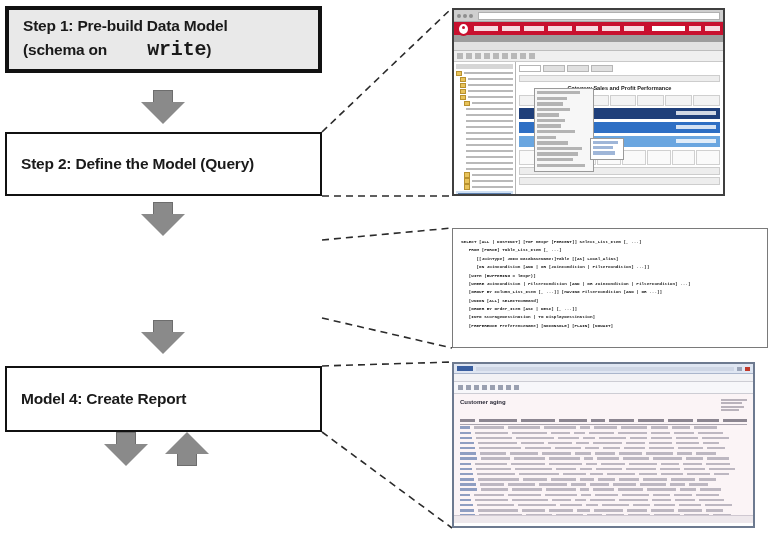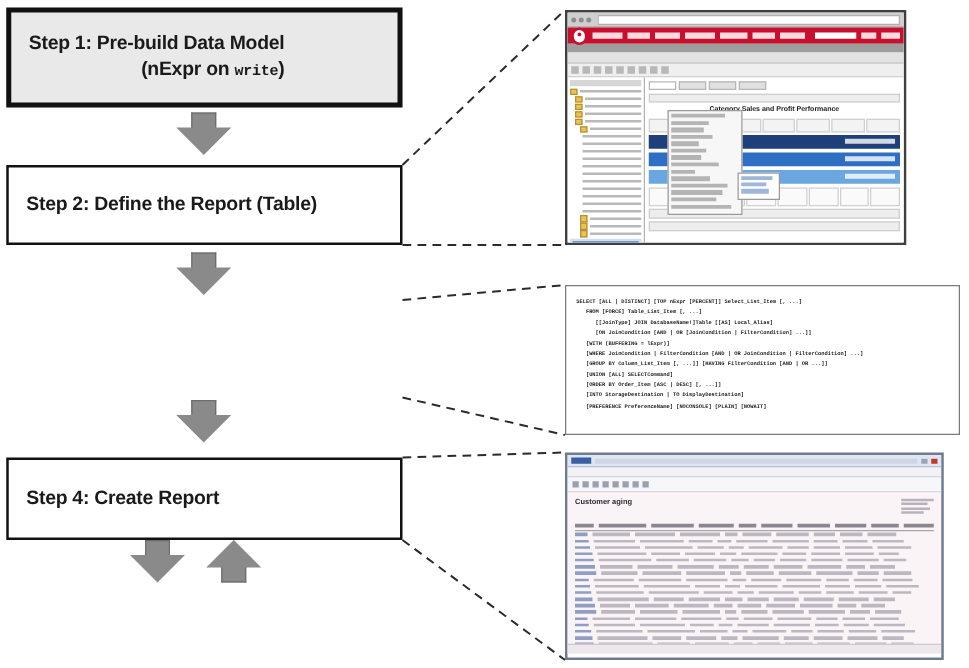--- a/index.html
+++ b/index.html
@@ -6,21 +6,21 @@
   body{width:775px;height:534px;position:relative;overflow:hidden;
        font-family:"Liberation Sans",sans-serif;color:#111;}
   #stage{position:absolute;inset:0;}
 
   
   .step-box{position:absolute;background:#fff;border:2px solid #111;
             display:flex;align-items:center;box-sizing:border-box;}
   .step-box.emph{border-width:4px;background:#e9e9e9;}
   .step-label{font-size:15.5px;font-weight:600;letter-spacing:-.2px;
               line-height:1.35;padding-left:14px;color:#1a1a1a;}
-  .mono{font-family:"Liberation Mono",monospace;font-size:12px;}
+  .mono{font-family:"Liberation Mono",monospace;font-size:20px;margin-left:36px;}
 
   
   .arrow{position:absolute;width:44px;height:34px;}
   .arrow i{display:block;position:absolute;background:#8a8a8a;
            border:1px solid #6d6d6d;box-sizing:border-box;}
   .arrow .shaft{left:12px;right:12px;top:0;height:13px;border-bottom:none;}
   .arrow .head{left:0;right:0;top:12px;height:22px;background:none;border:none;}
   .arrow .head:after{content:"";position:absolute;left:0;top:0;
         width:0;height:0;border-left:22px solid transparent;
         border-right:22px solid transparent;border-top:22px solid #8a8a8a;}
@@ -133,49 +133,49 @@
 
   <svg class="links">
     <line x1="322" y1="132" x2="452" y2="8"></line>
     <line x1="322" y1="196" x2="452" y2="196"></line>
     <line x1="322" y1="240" x2="452" y2="228"></line>
     <line x1="322" y1="318" x2="452" y2="348"></line>
     <line x1="322" y1="366" x2="452" y2="362"></line>
     <line x1="322" y1="432" x2="452" y2="528"></line>
   </svg>
 
-  <div class="step-box emph" style="left:5px;top:6px;width:317px;height:80px;text-align:right;">
+  <div class="step-box emph" style="left:5px;top:6px;width:317px;height:67px;">
     <div class="step-label">
       <span>Step 1: Pre-build Data Model</span><br>
-      <span>(nExpr on </span><span class="mono">write</span><span>)</span>
+      <span>(schema on </span><span class="mono">write</span><span>)</span>
     </div>
   </div>
 
   <div class="arrow" style="left:141px;top:90px;">
     <i class="shaft"></i>
       <i class="head"></i>
   </div>
 
   <div class="step-box" style="left:5px;top:132px;width:317px;height:64px;">
-    <div class="step-label">Step 2: Define the Report (Table)</div>
+    <div class="step-label">Step 2: Define the Model (Query)</div>
   </div>
 
   <div class="arrow" style="left:141px;top:202px;">
     <i class="shaft"></i>
       <i class="head"></i>
   </div>
 
 
   <div class="arrow" style="left:141px;top:320px;">
     <i class="shaft"></i>
       <i class="head"></i>
   </div>
 
   <div class="step-box" style="left:5px;top:366px;width:317px;height:66px;">
-    <div class="step-label">Step 4: Create Report</div>
+    <div class="step-label">Model 4: Create Report</div>
   </div>
 
   <div class="arrow" style="left:104px;top:432px;">
     <i class="shaft"></i>
       <i class="head"></i>
   </div>
   <div class="arrow up" style="left:165px;top:432px;">
     <i class="shaft"></i>
       <i class="head"></i>
   </div>

